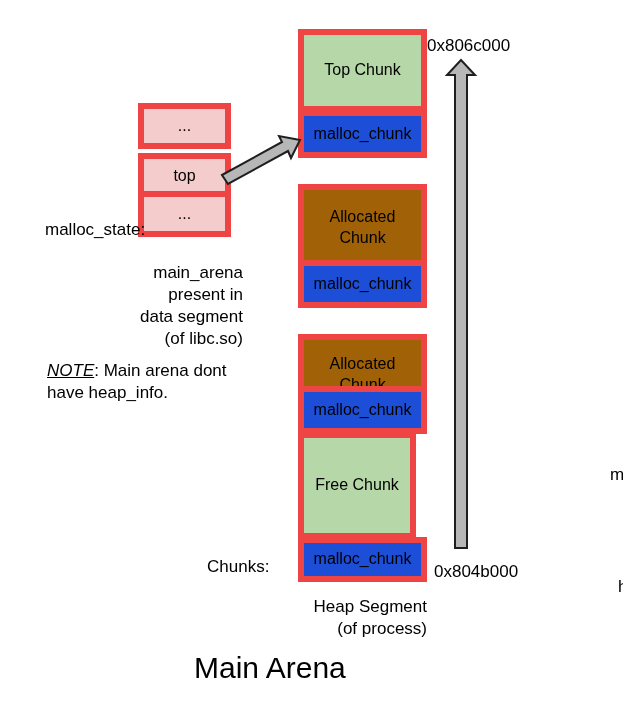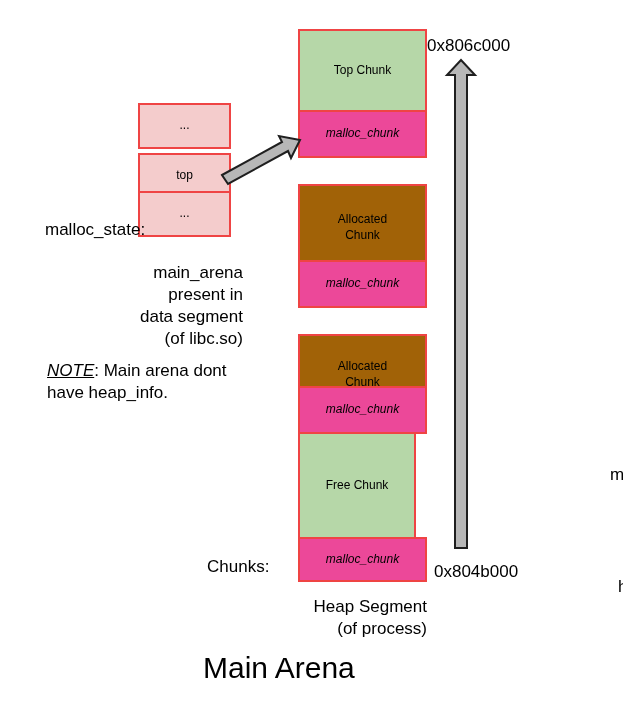--- a/index.html
+++ b/index.html
@@ -1,22 +1,22 @@
 <!DOCTYPE html>
 <html><head>
 <meta charset="utf-8">
 <style>
   html, body { margin:0; padding:0; background:#ffffff; }
   body { width:623px; height:702px; position:relative; overflow:hidden;
          font-family:"Liberation Sans", sans-serif; color:#000; }
-  .block { position:absolute; box-sizing:border-box; border:2px solid #ef4444;
+  .block { position:absolute; box-sizing:border-box; border:6px solid #ef4444;
            display:flex; align-items:center; justify-content:center; text-align:center;
-           font-size:12px; line-height:1.3; }
+           font-size:16px; line-height:1.3; }
   .green { background:#b6d7a8; }
-  .purple { background:#ec4899;font-style:italic; }
+  .purple { background:#1d4ed8; }
   .yellow { background:#a16207;margin-top:28px; }
   .pink { background:#f4cccc; }
   .label { position:absolute; font-size:17px; line-height:1.3; white-space:nowrap; }
   .center { text-align:right; }
   .note-kw { font-style:italic; text-decoration:underline; }
   svg { position:absolute; left:0; top:0; overflow:visible; }
 </style>
 </head>
 <body>
 
@@ -75,16 +75,16 @@
 </div>
 
 <div class="label" style="left:427px;top:35px;">0x806c000</div>
 <div class="label" style="left:434px;top:561px;">0x804b000</div>
 
 <svg width="623" height="702">
   <polygon points="222,175 282,142 279,136 300,140 291,158 288,151 228,184" fill="#b7b7b7" stroke="#1f1f1f" stroke-width="2" stroke-linejoin="miter"></polygon>
   <polygon points="455,548 455,75 447,75 461,60 475,75 467,75 467,548" fill="#b7b7b7" stroke="#1f1f1f" stroke-width="2" stroke-linejoin="miter"></polygon>
 </svg>
 
-<div class="label" style="left:203px;top:648px;font-size:30px;">Main Arena</div>
+<div class="label" style="left:194px;top:648px;font-size:30px;">Main Arena</div>
 
 <div class="label" style="left:610px;top:464px;">m</div>
 <div class="label" style="left:618px;top:576px;">h</div>
 
 </body></html>

